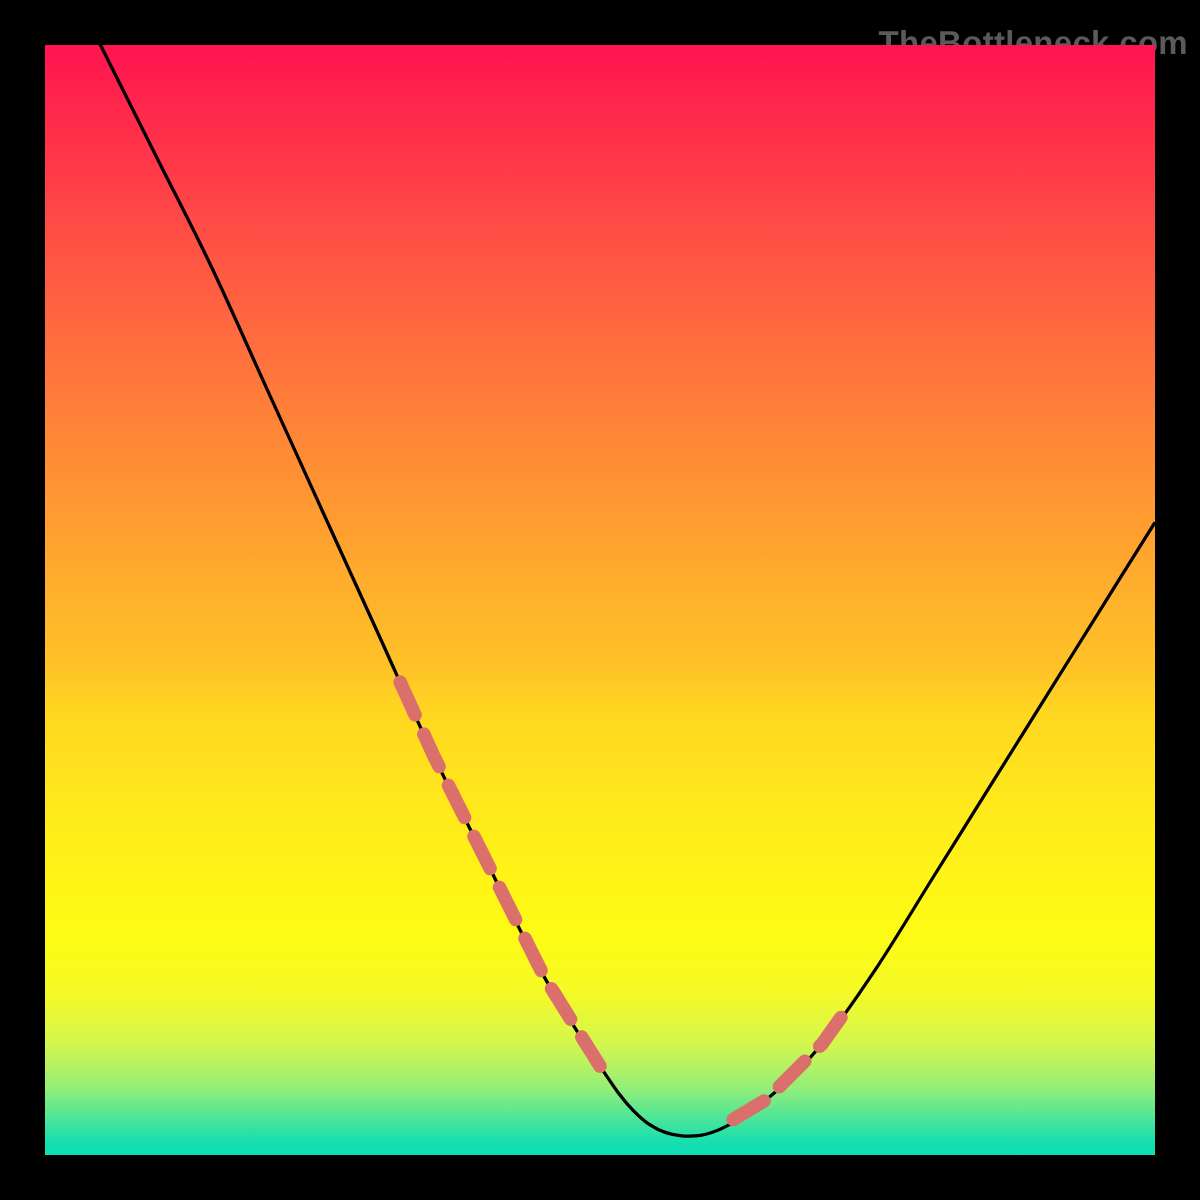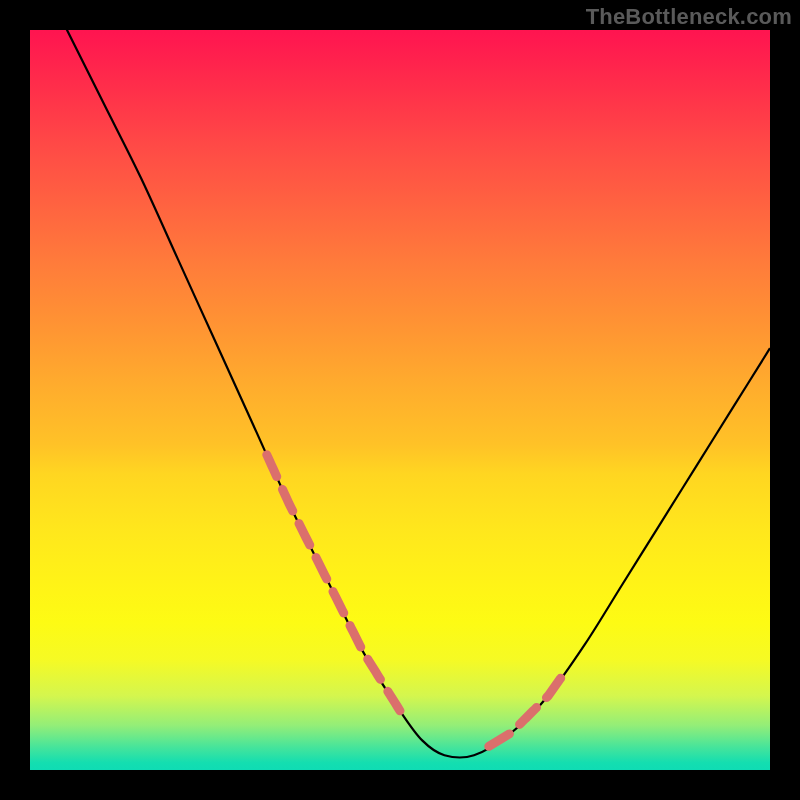--- a/index.html
+++ b/index.html
@@ -39,21 +39,21 @@
       #f6fa24 85%,
       #d4f64e 90%,
       #93ee78 94%,
       #44e49c 97%,
       #14deb0 99%,
       #0fdcb4 100%
     );
   }
   .watermark {
     position: absolute;
-    top: 4px;
+    top: 16px;
     right: 8px;
     color: #5a5a5a;
     font-size: 22px;
     font-weight: 600;
     letter-spacing: 0.2px;
     user-select: none;
   }
   svg.curve {
     position: absolute;
     left: 0;

